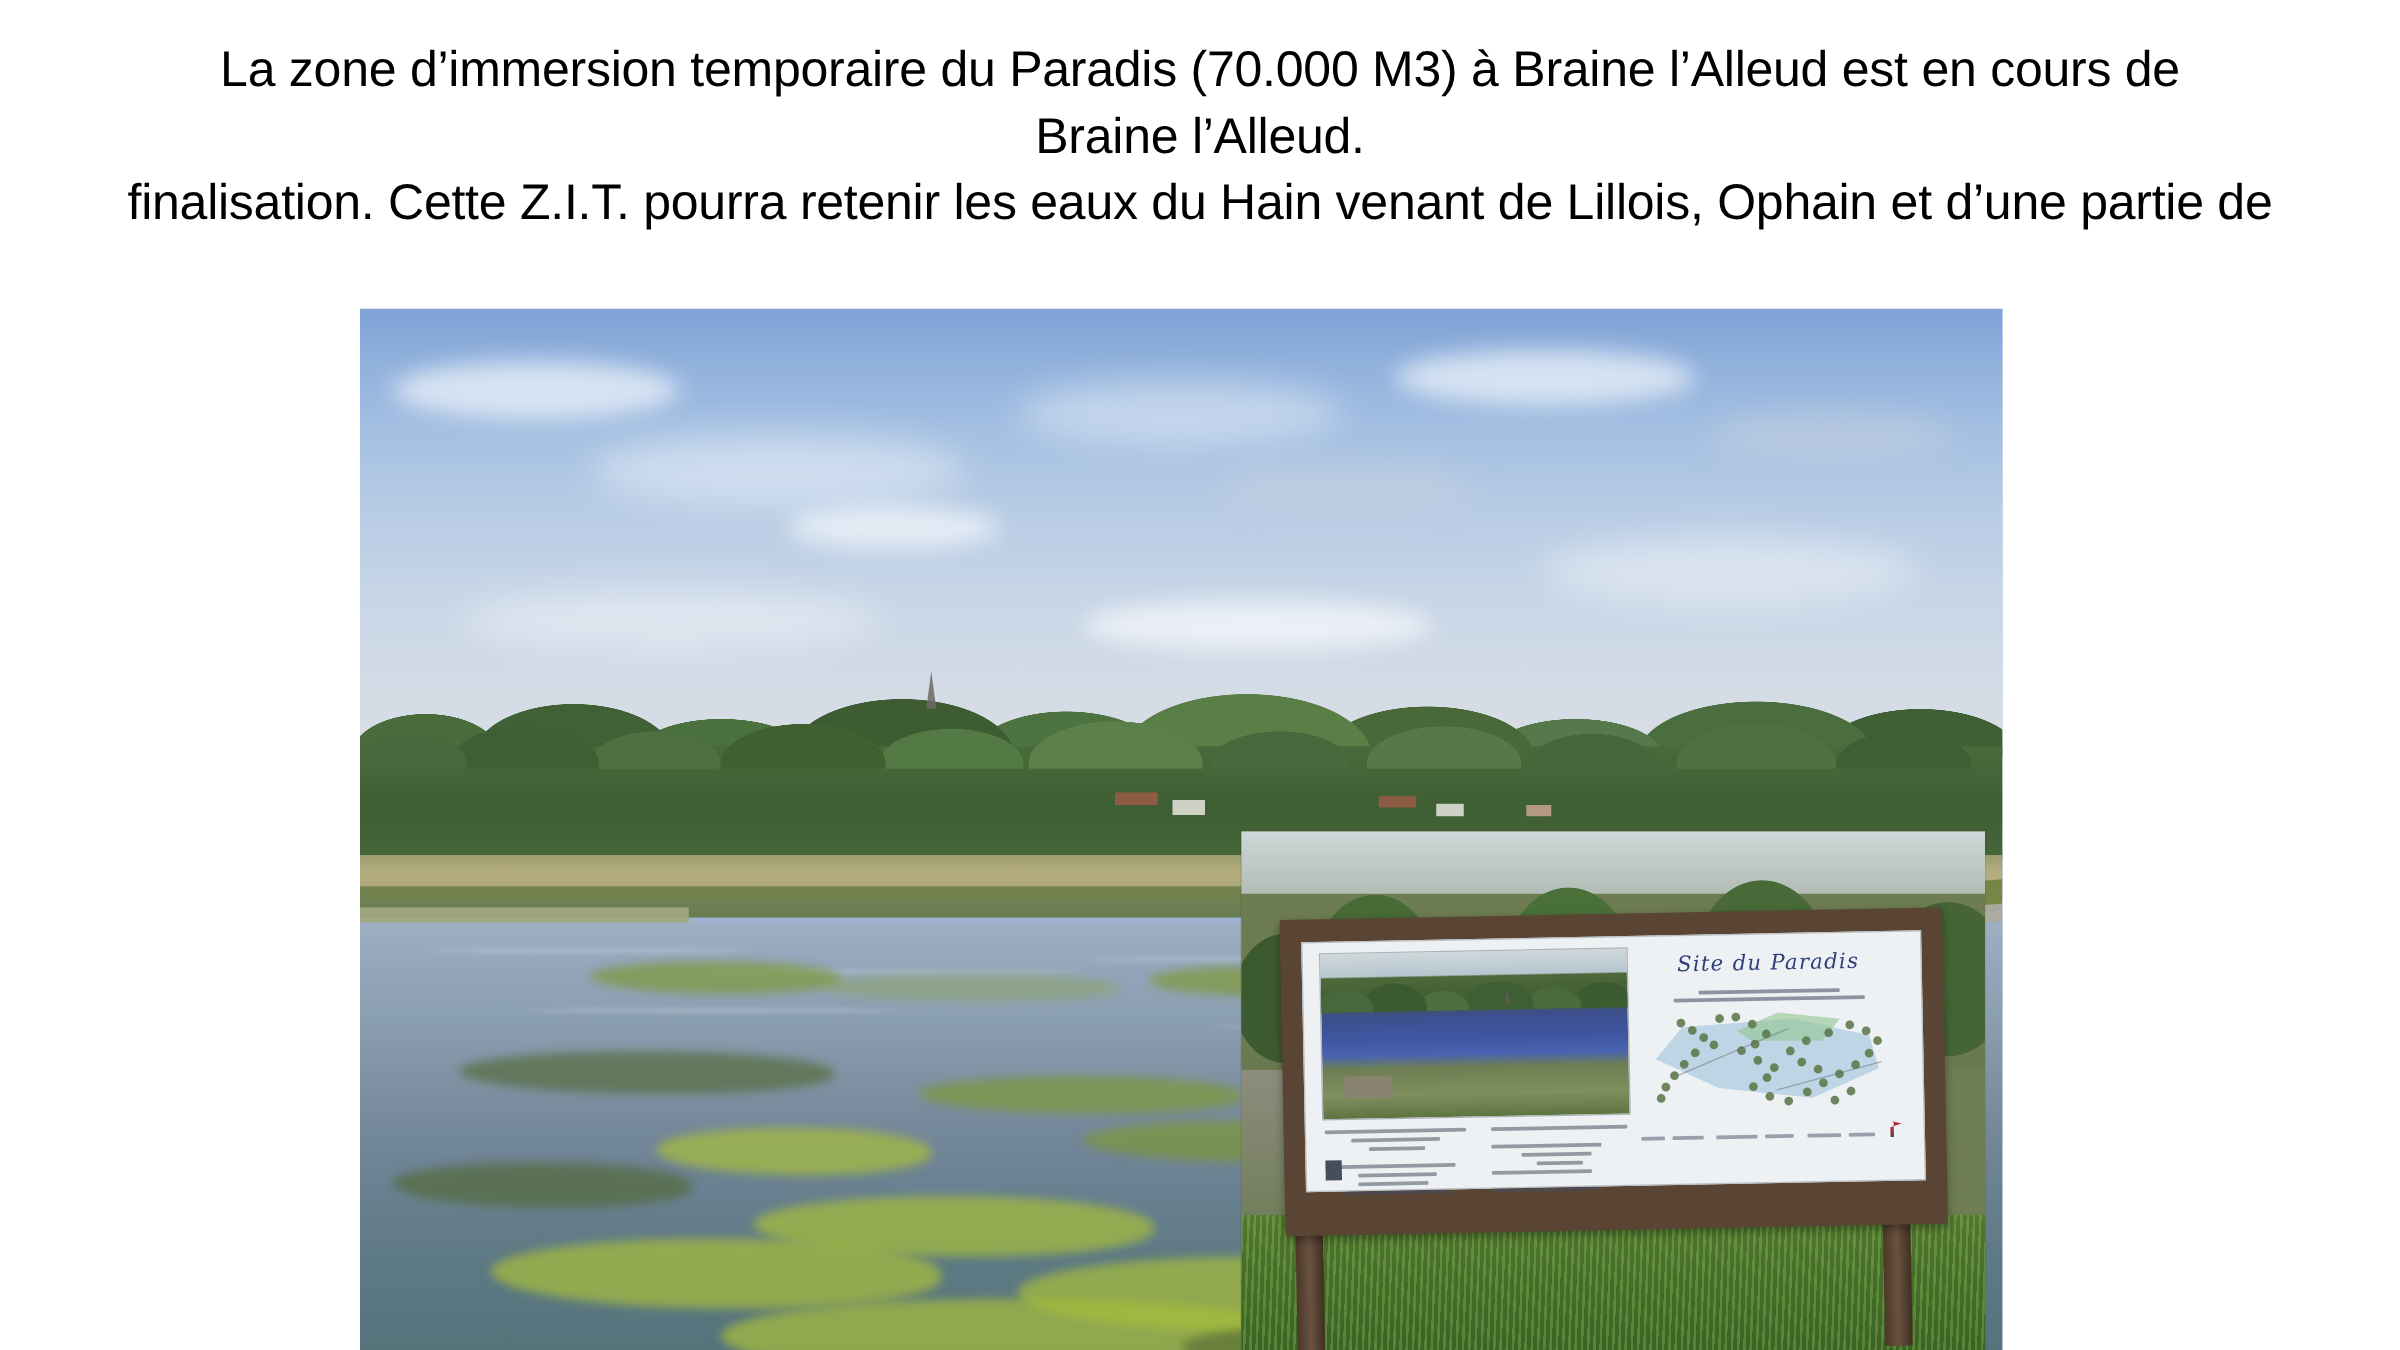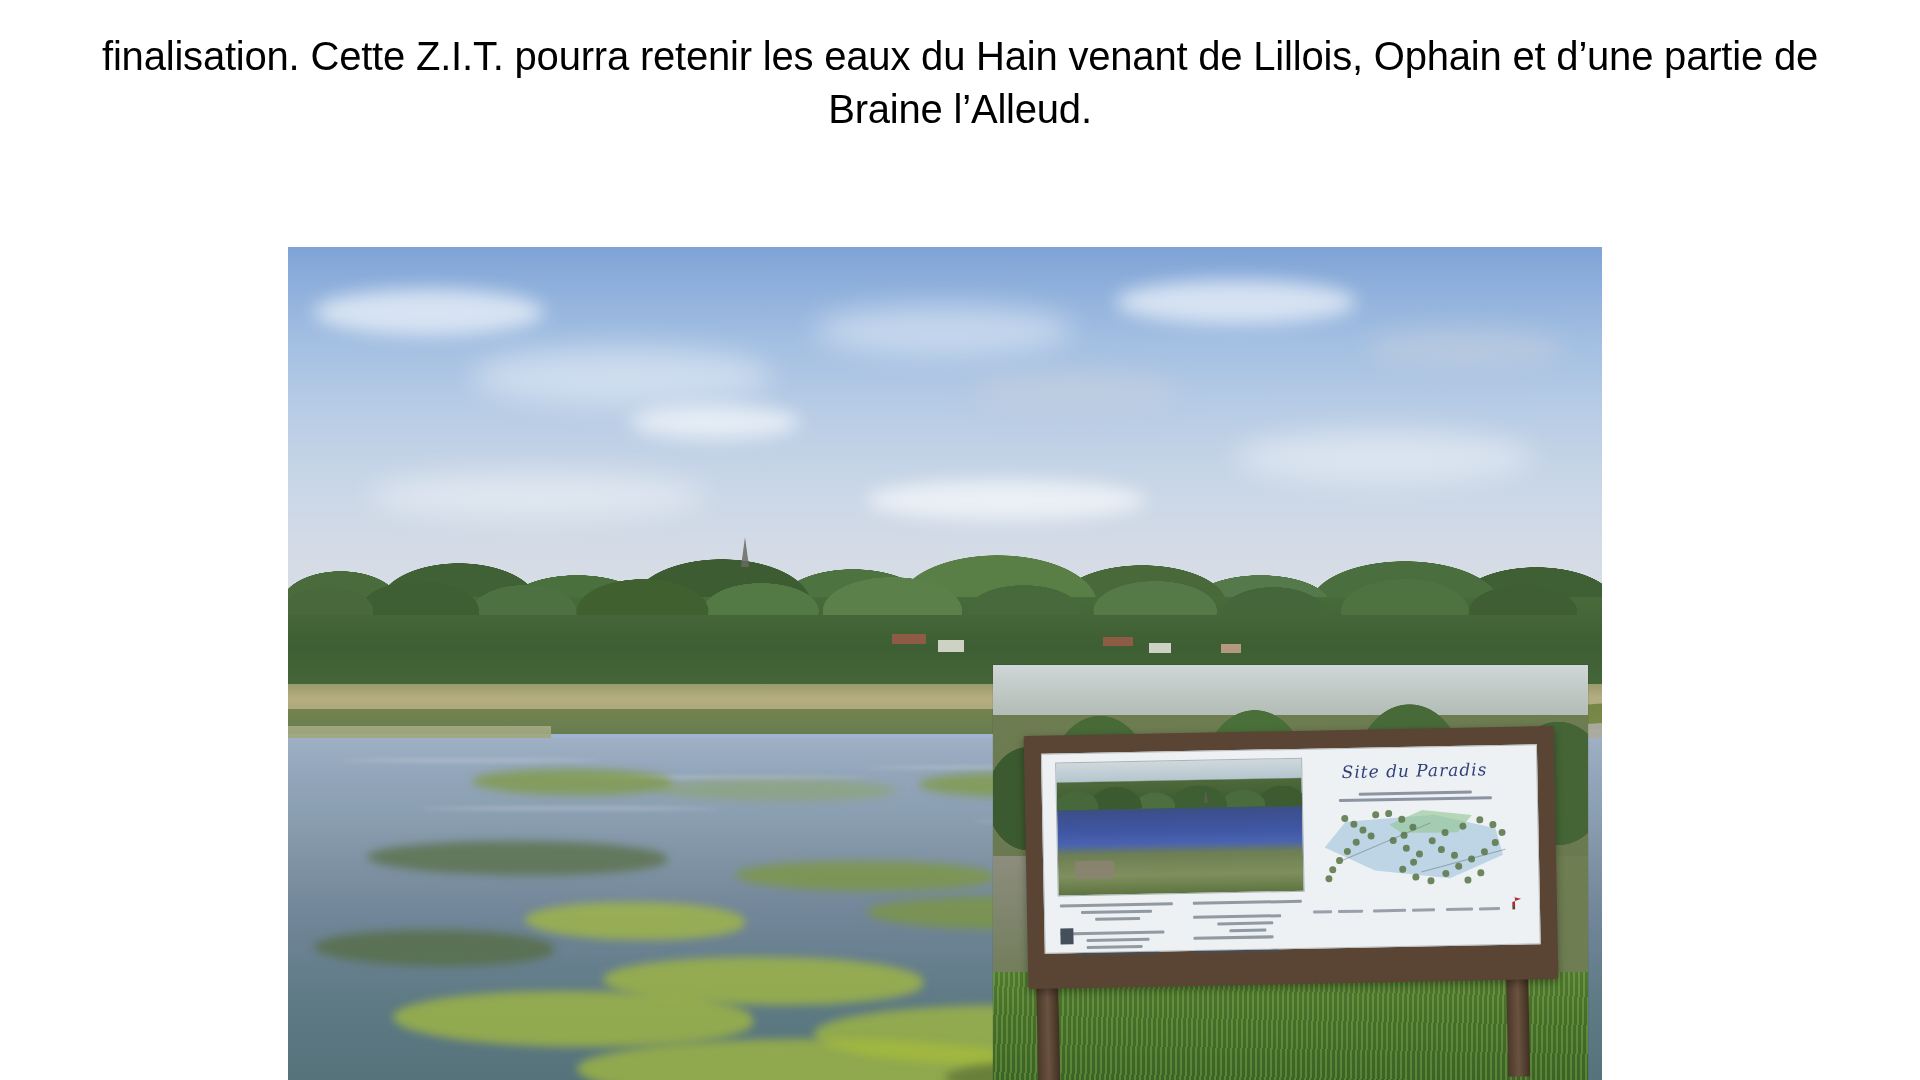--- a/index.html
+++ b/index.html
@@ -374,22 +374,23 @@
     width:13px; height:16px;
     background:#454f5c;
   }
 </style>
 </head>
 <body>
 
 <div class="slide">
 
   <div class="title-block">
+    <span class="tl">La zone d’immersion temporaire du Paradis (70.000 M3) à Braine l’Alleud est en cours de</span>
+    <span class="tl">Braine l’Alleud.</span>
     <span class="tl">finalisation. Cette Z.I.T. pourra retenir les eaux du Hain venant de Lillois, Ophain et d’une partie de</span>
-    <span class="tl">Braine l’Alleud.</span>
   </div>
 
   <div class="photo">
 
     <div class="sky"></div>
 
     <div class="cloud" style="left:2%;  top:5%;  width:230px; height:46px;"></div>
     <div class="cloud soft" style="left:14%; top:12%; width:300px; height:58px;"></div>
     <div class="cloud" style="left:26%; top:19%; width:170px; height:34px;"></div>
     <div class="cloud soft" style="left:40%; top:7%;  width:260px; height:50px;"></div>

